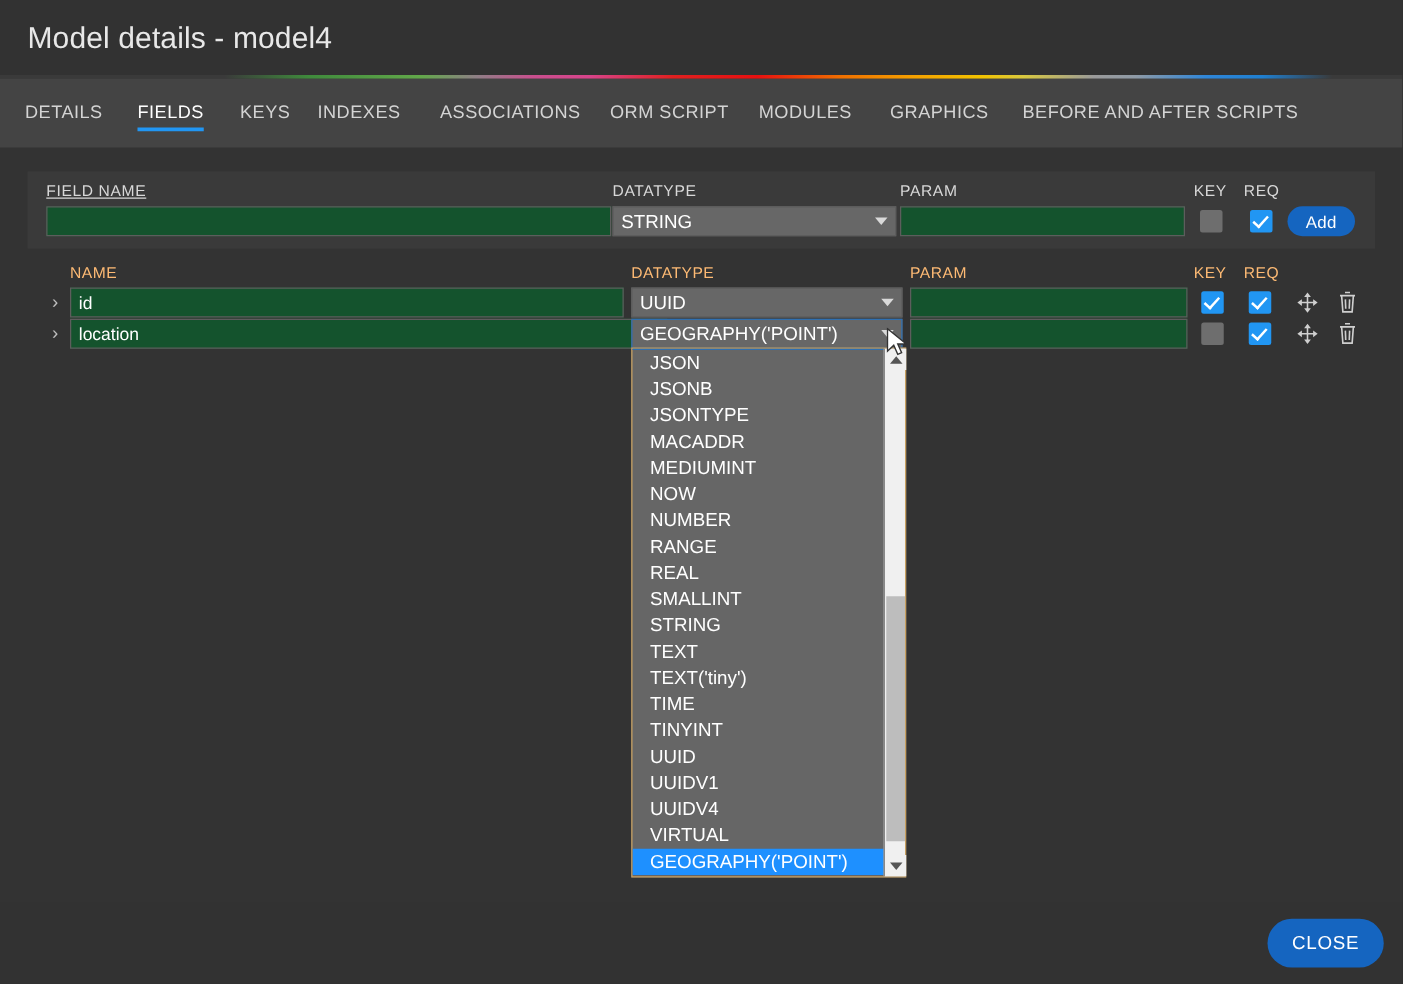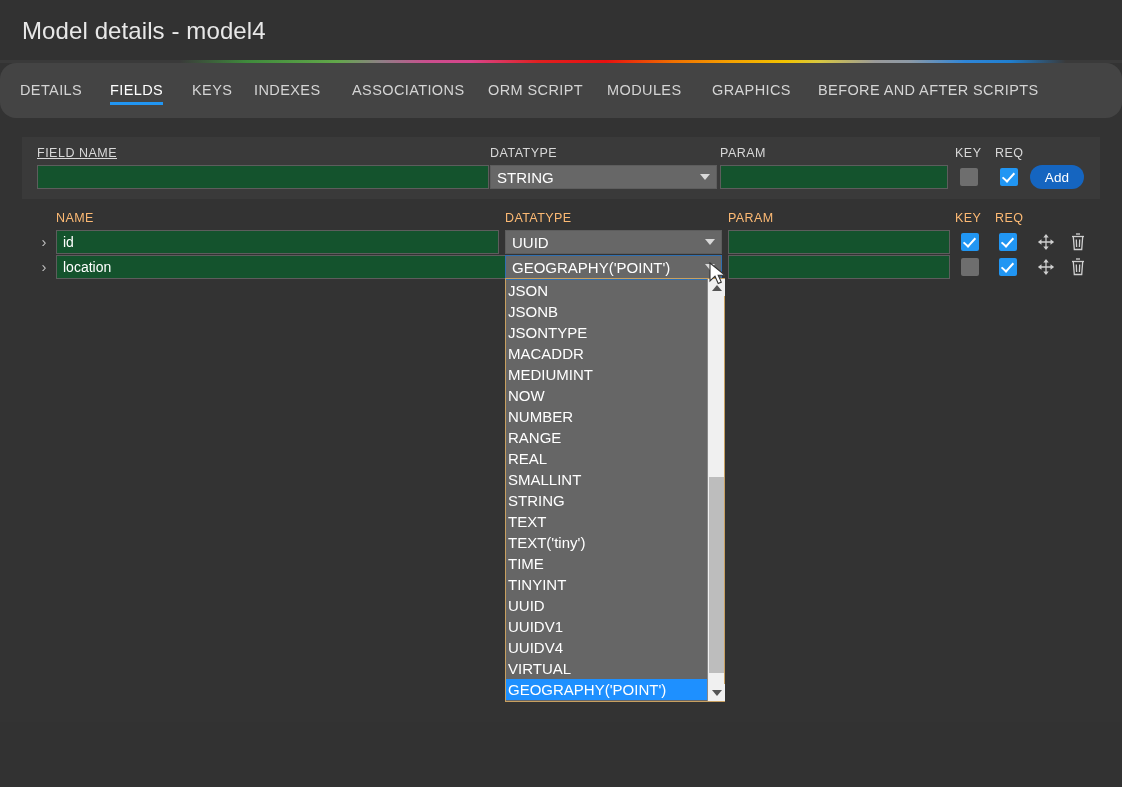--- a/index.html
+++ b/index.html
@@ -32,21 +32,20 @@
       #f2c300 70%, #d8c840 73%,
       #9a9a9a 78%, #8e9aa6 81%,
       #2f86d8 86%, #1f7fd0 90%,
       #3a3a3a 95%, #3a3a3a 100%);
   }
 
   
   .tabs {
     position: absolute; left: 0; top: 63px; width: 1122px; height: 55px;
     background: #444444;
-    border-radius: 16px;
   }
   .tab {
     position: absolute; top: 0; height: 55px;
     display: flex; align-items: flex-start;
     padding-top: 19px;
     font-size: 14.5px; color: #d4d4d4; letter-spacing: 0.4px;
     white-space: nowrap; cursor: pointer;
   }
   .tab.active { color: #ffffff; }
   .tab .underline {
@@ -133,21 +132,21 @@
     background: #666666;
     border: 1px solid #c8a060;
     display: flex;
   }
   .dd-list {
     flex: 1; position: relative; overflow: hidden;
     border-top: 1px solid #2f6fb0;
   }
   .dd-item {
     height: 21px; line-height: 21px;
-    padding-left: 2px;
+    padding-left: 14px;
     font-size: 15px; color: #ffffff;
     white-space: nowrap; cursor: pointer;
   }
   .dd-item.sel { background: #1e90ff; }
   .dd-scroll {
     width: 17px; background: #f0f0f0; position: relative;
     border-left: 1px solid #888;
   }
   .dd-arrow {
     position: absolute; left: 0; width: 17px; height: 17px;
@@ -364,18 +363,19 @@
           <i class="tri-up"></i>
         </div>
       <div class="dd-thumb"></div>
       <div class="dd-arrow down">
           <i class="tri-down"></i>
         </div>
     </div>
   </div>
 
   <div class="footer"></div>
+  <button class="closebtn">CLOSE</button>
 
   <svg class="cursor" width="20" height="26" viewBox="0 0 20 26">
     <path d="M1,1 L1,19 L6,14.2 L9.2,21.5 L12.3,20.1 L9.2,13.2 L16,13.2 Z" fill="#ffffff" stroke="#333333" stroke-width="1.1"></path>
   </svg>
 
 </div>
 
 </body></html>

